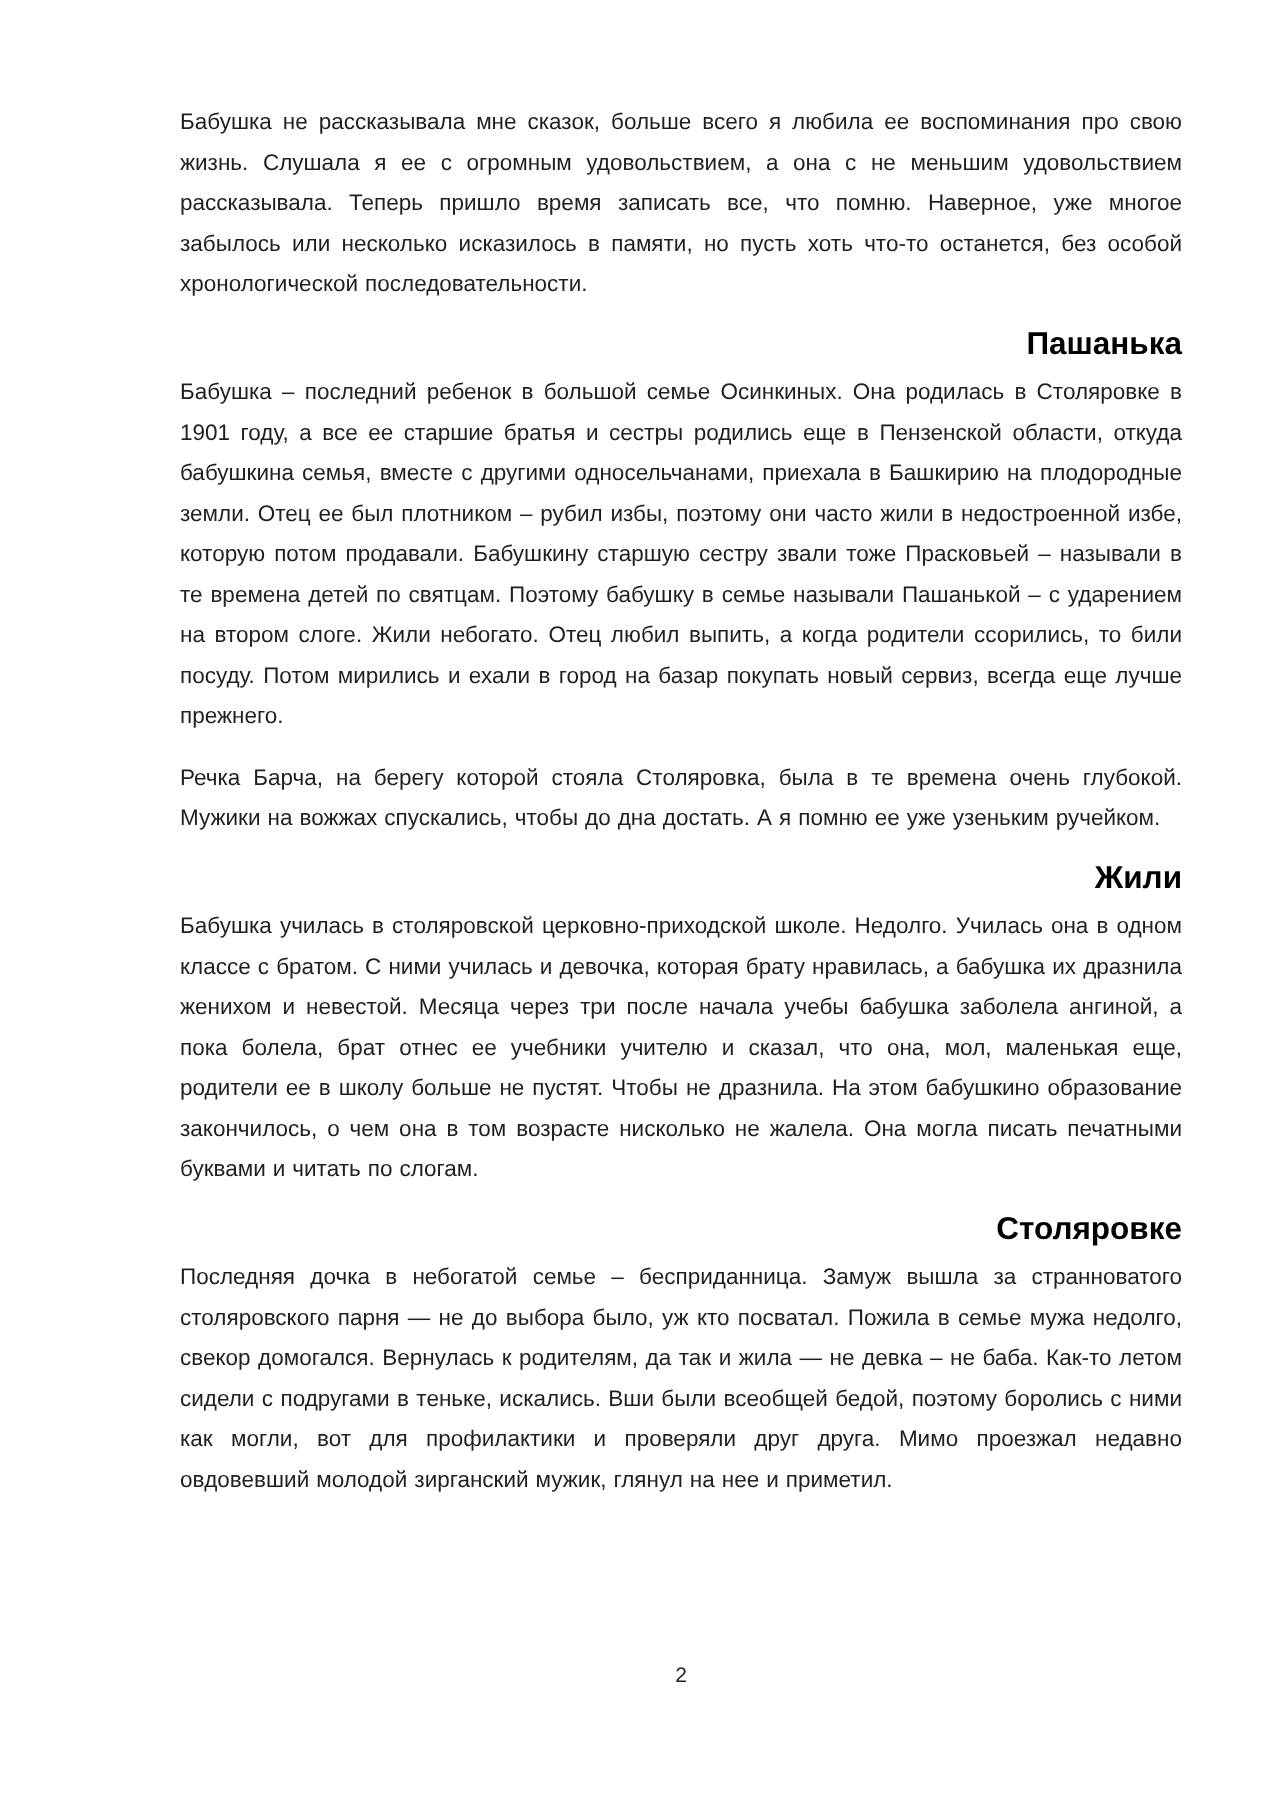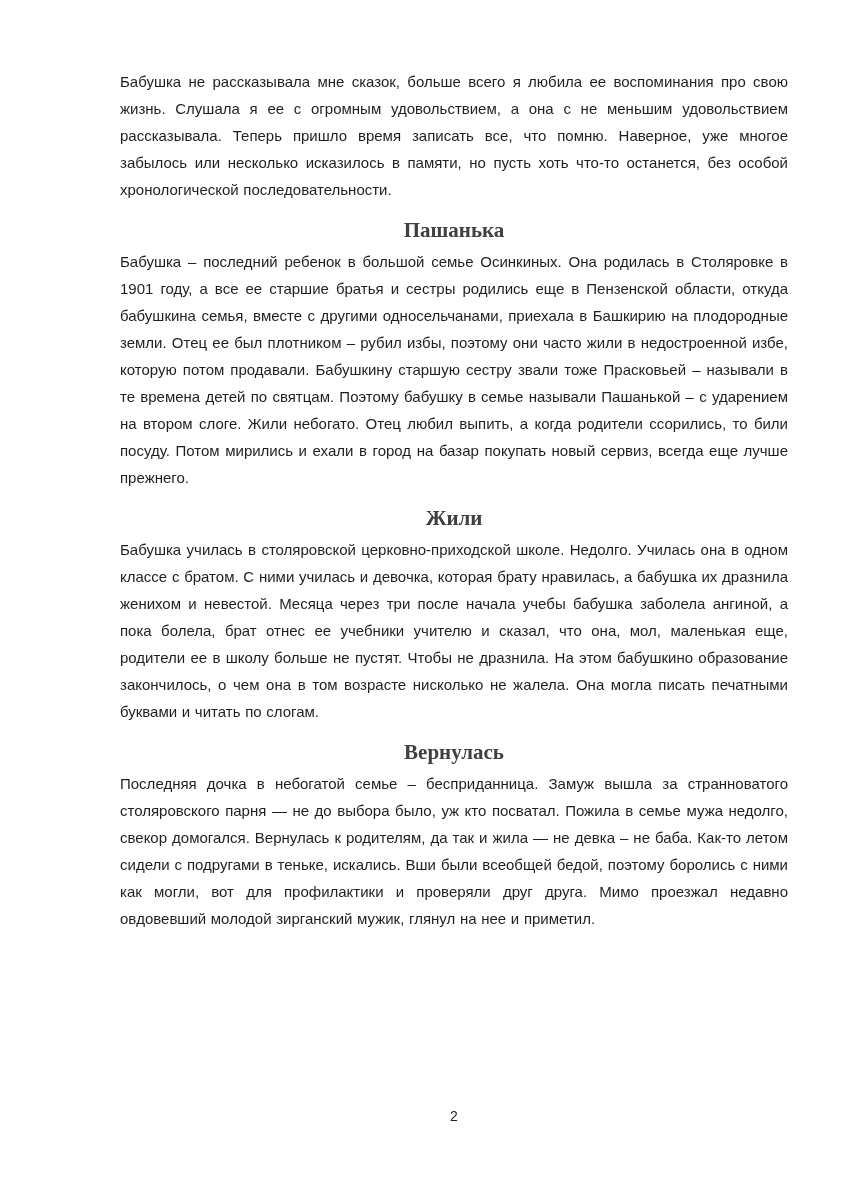--- a/index.html
+++ b/index.html
@@ -24,27 +24,27 @@
     font-size: 15px;
     line-height: 27px;
   }
   .content p {
     margin: 0 0 14px 0;
     text-align: justify;
     text-align-last: left;
     word-spacing: 0.5px;
   }
   .content h1 {
-    font-family: Liberation Serif, serif;
+    font-family: Liberation Sans, sans-serif;
     font-weight: bold;
-    color: #404040;
+    color: #000000;
     font-size: 21px;
     line-height: 26px;
     margin: 8px 0 5px 0;
-    text-align: center;
+    text-align: right;
   }
   .page-number {
     position: absolute;
     top: 1106px;
     left: 120px;
     width: 668px;
     text-align: center;
     color: #1f1f1f;
     font-size: 14px;
     line-height: 20px;
@@ -53,23 +53,24 @@
 </head>
 <body>
 
 <div class="page">
   <div class="content">
 
     <p>Бабушка не рассказывала мне сказок, больше всего я любила ее воспоминания про свою жизнь. Слушала я ее  с огромным удовольствием, а она с не меньшим удовольствием рассказывала. Теперь пришло время записать все, что помню. Наверное, уже многое забылось или несколько исказилось в памяти, но пусть хоть что-то останется, без особой хронологической последовательности.</p>
 
     <h1>Пашанька</h1>
     <p>Бабушка – последний ребенок в большой семье Осинкиных. Она родилась в Столяровке в 1901 году, а все ее старшие братья и сестры родились еще в Пензенской области, откуда бабушкина семья, вместе с другими односельчанами, приехала в Башкирию на плодородные земли. Отец ее был плотником – рубил избы, поэтому они часто жили в недостроенной избе, которую потом продавали. Бабушкину старшую сестру звали тоже Прасковьей – называли в те времена детей по святцам. Поэтому бабушку в семье называли Пашанькой – с ударением на втором слоге. Жили небогато. Отец любил выпить, а когда родители ссорились, то били посуду. Потом мирились и ехали в город на базар покупать новый сервиз, всегда еще лучше прежнего.</p>
+    <p>Речка Барча, на берегу которой стояла Столяровка, была в те времена очень глубокой. Мужики на вожжах спускались, чтобы до дна достать. А я помню ее уже узеньким ручейком.</p>
 
     <h1>Жили</h1>
     <p>Бабушка училась в столяровской церковно-приходской школе. Недолго. Училась она в одном классе с братом. С ними училась и девочка, которая брату нравилась, а бабушка их дразнила женихом и невестой. Месяца через три после начала учебы бабушка заболела ангиной, а пока болела, брат отнес ее учебники учителю и сказал, что она, мол, маленькая еще, родители ее в школу больше  не пустят. Чтобы не дразнила. На этом бабушкино образование закончилось, о чем она в том возрасте нисколько не жалела. Она могла писать печатными буквами и читать по слогам.</p>
 
-    <h1>Вернулась</h1>
+    <h1>Столяровке</h1>
     <p>Последняя дочка в небогатой семье – бесприданница. Замуж вышла за странноватого столяровского парня — не до выбора было, уж кто посватал. Пожила в семье мужа недолго, свекор домогался. Вернулась к родителям, да так и жила — не девка – не баба. Как-то летом сидели с подругами в теньке, искались. Вши были всеобщей бедой, поэтому боролись с ними как могли, вот для профилактики и проверяли друг друга. Мимо проезжал недавно овдовевший молодой зирганский мужик, глянул на нее и приметил.</p>
 
   </div>
 
   <div class="page-number">2</div>
 </div>
 
 </body></html>

